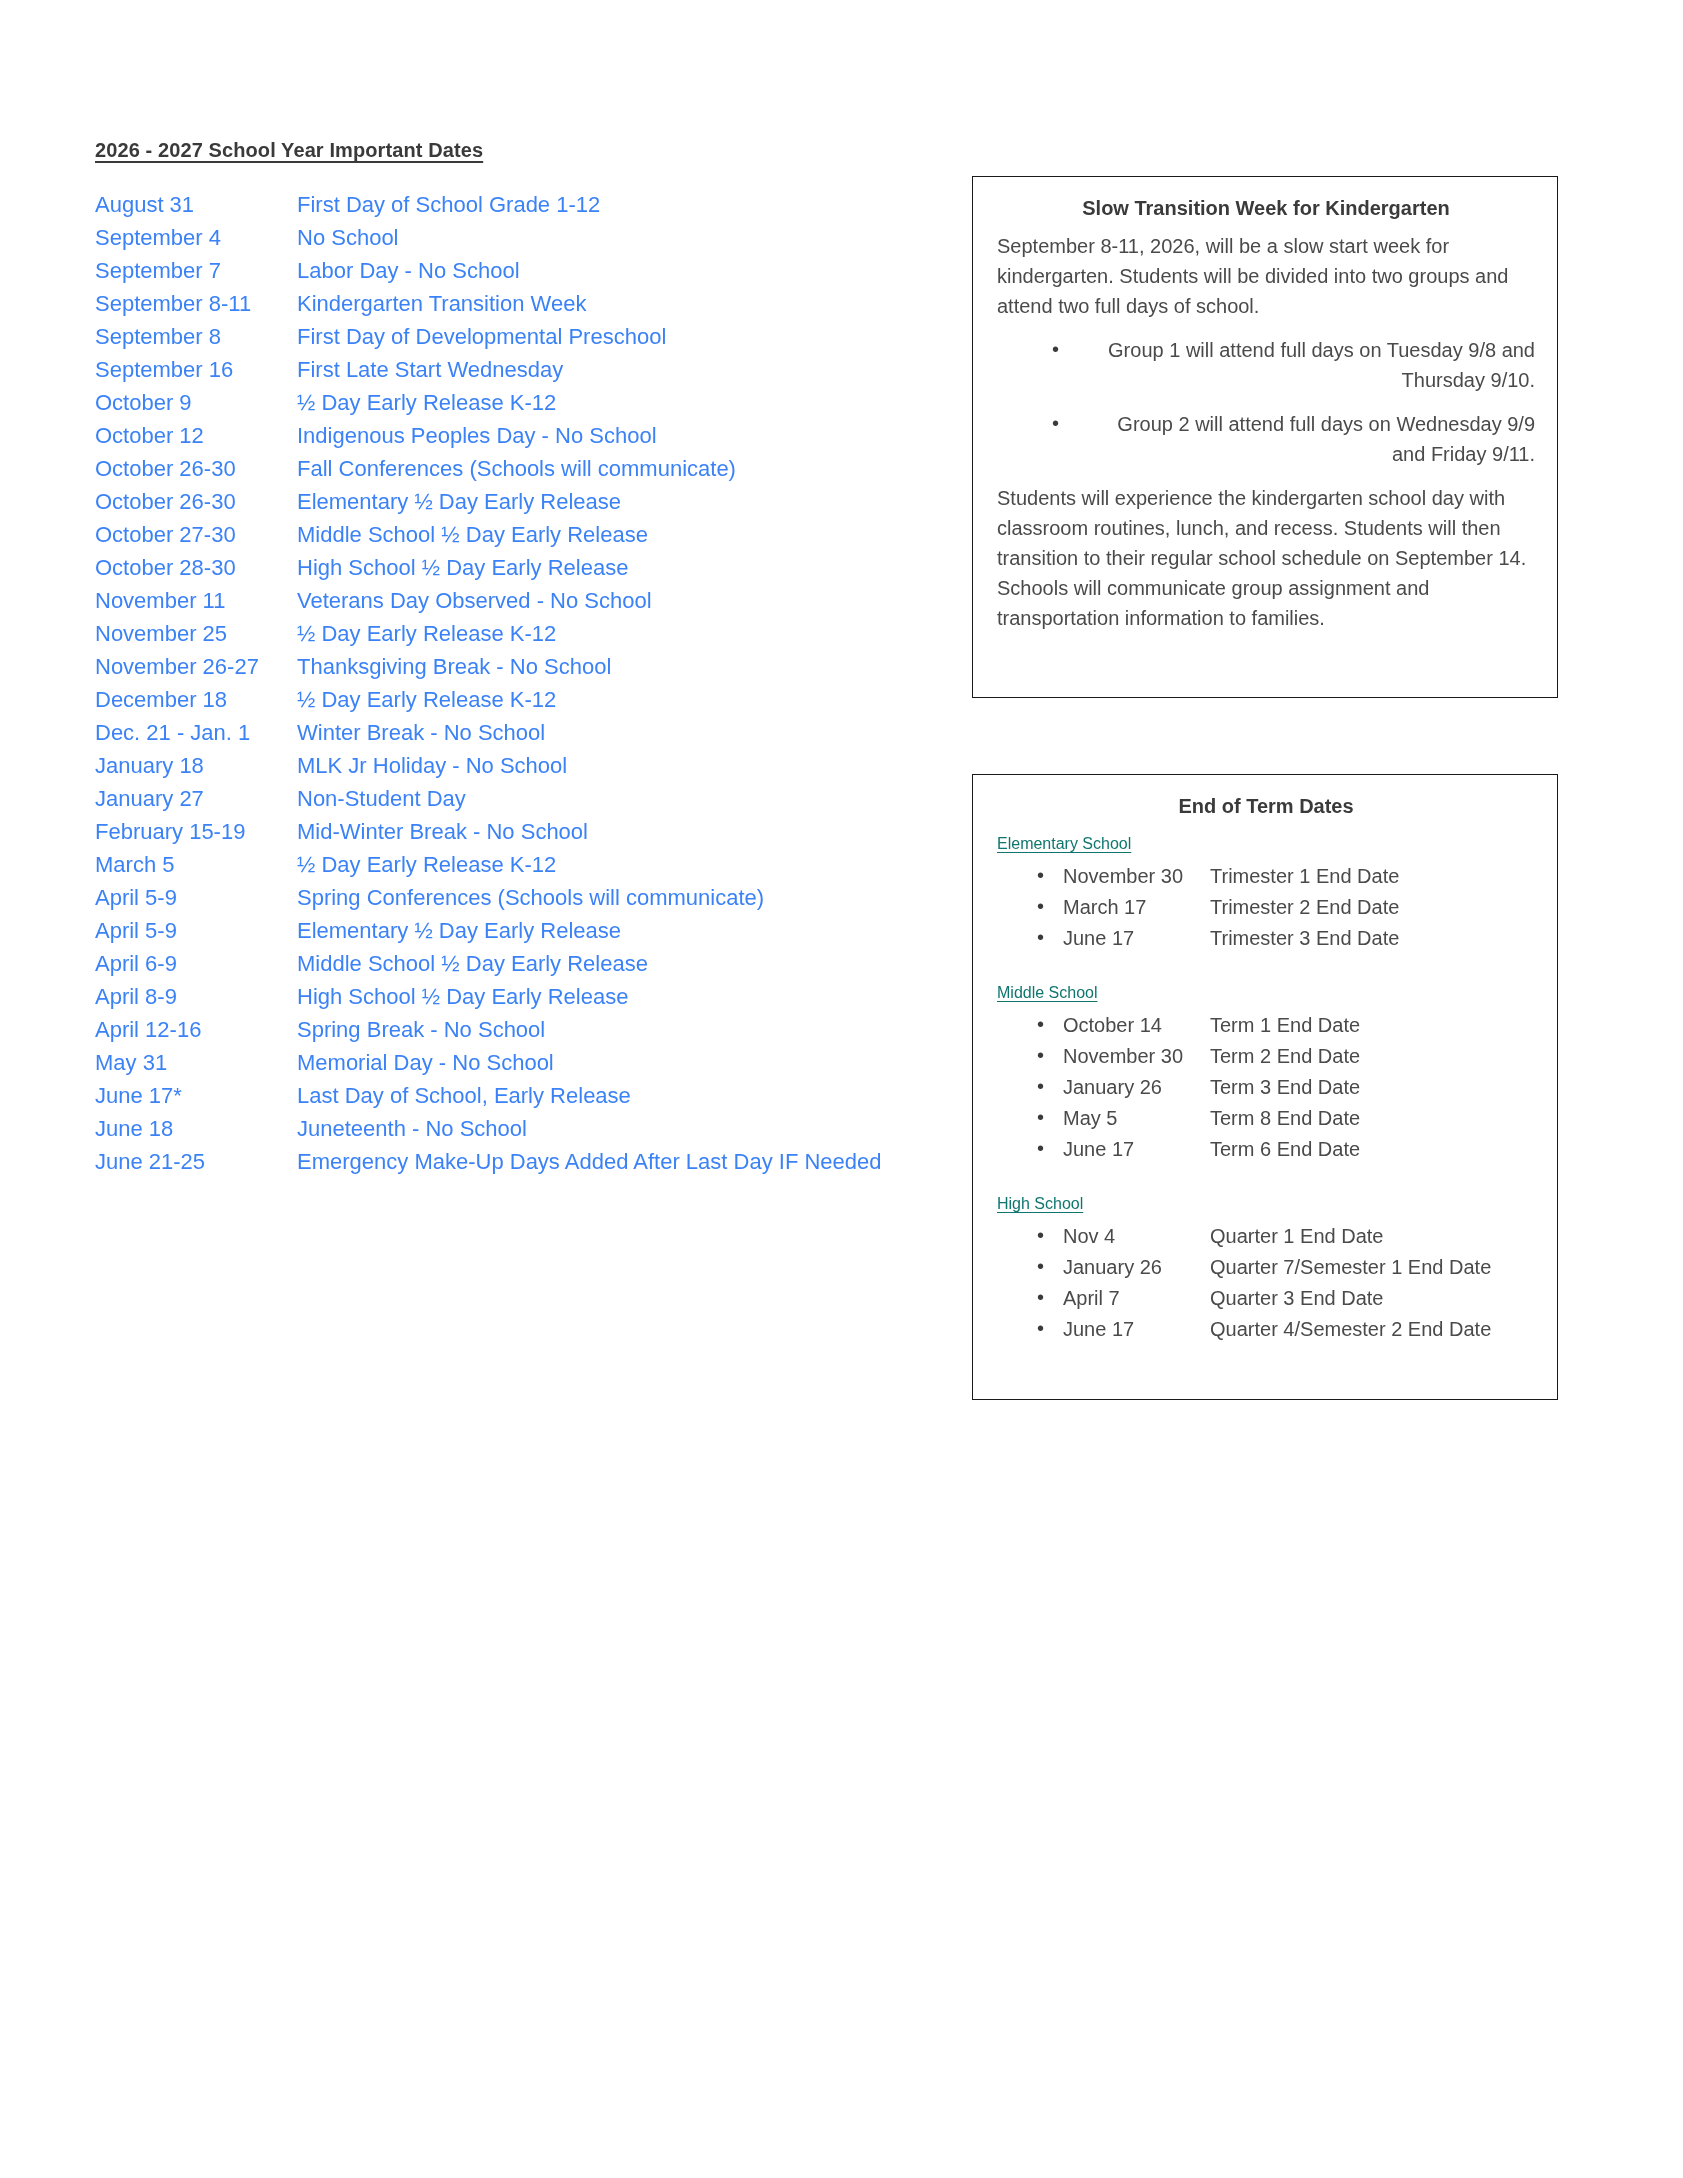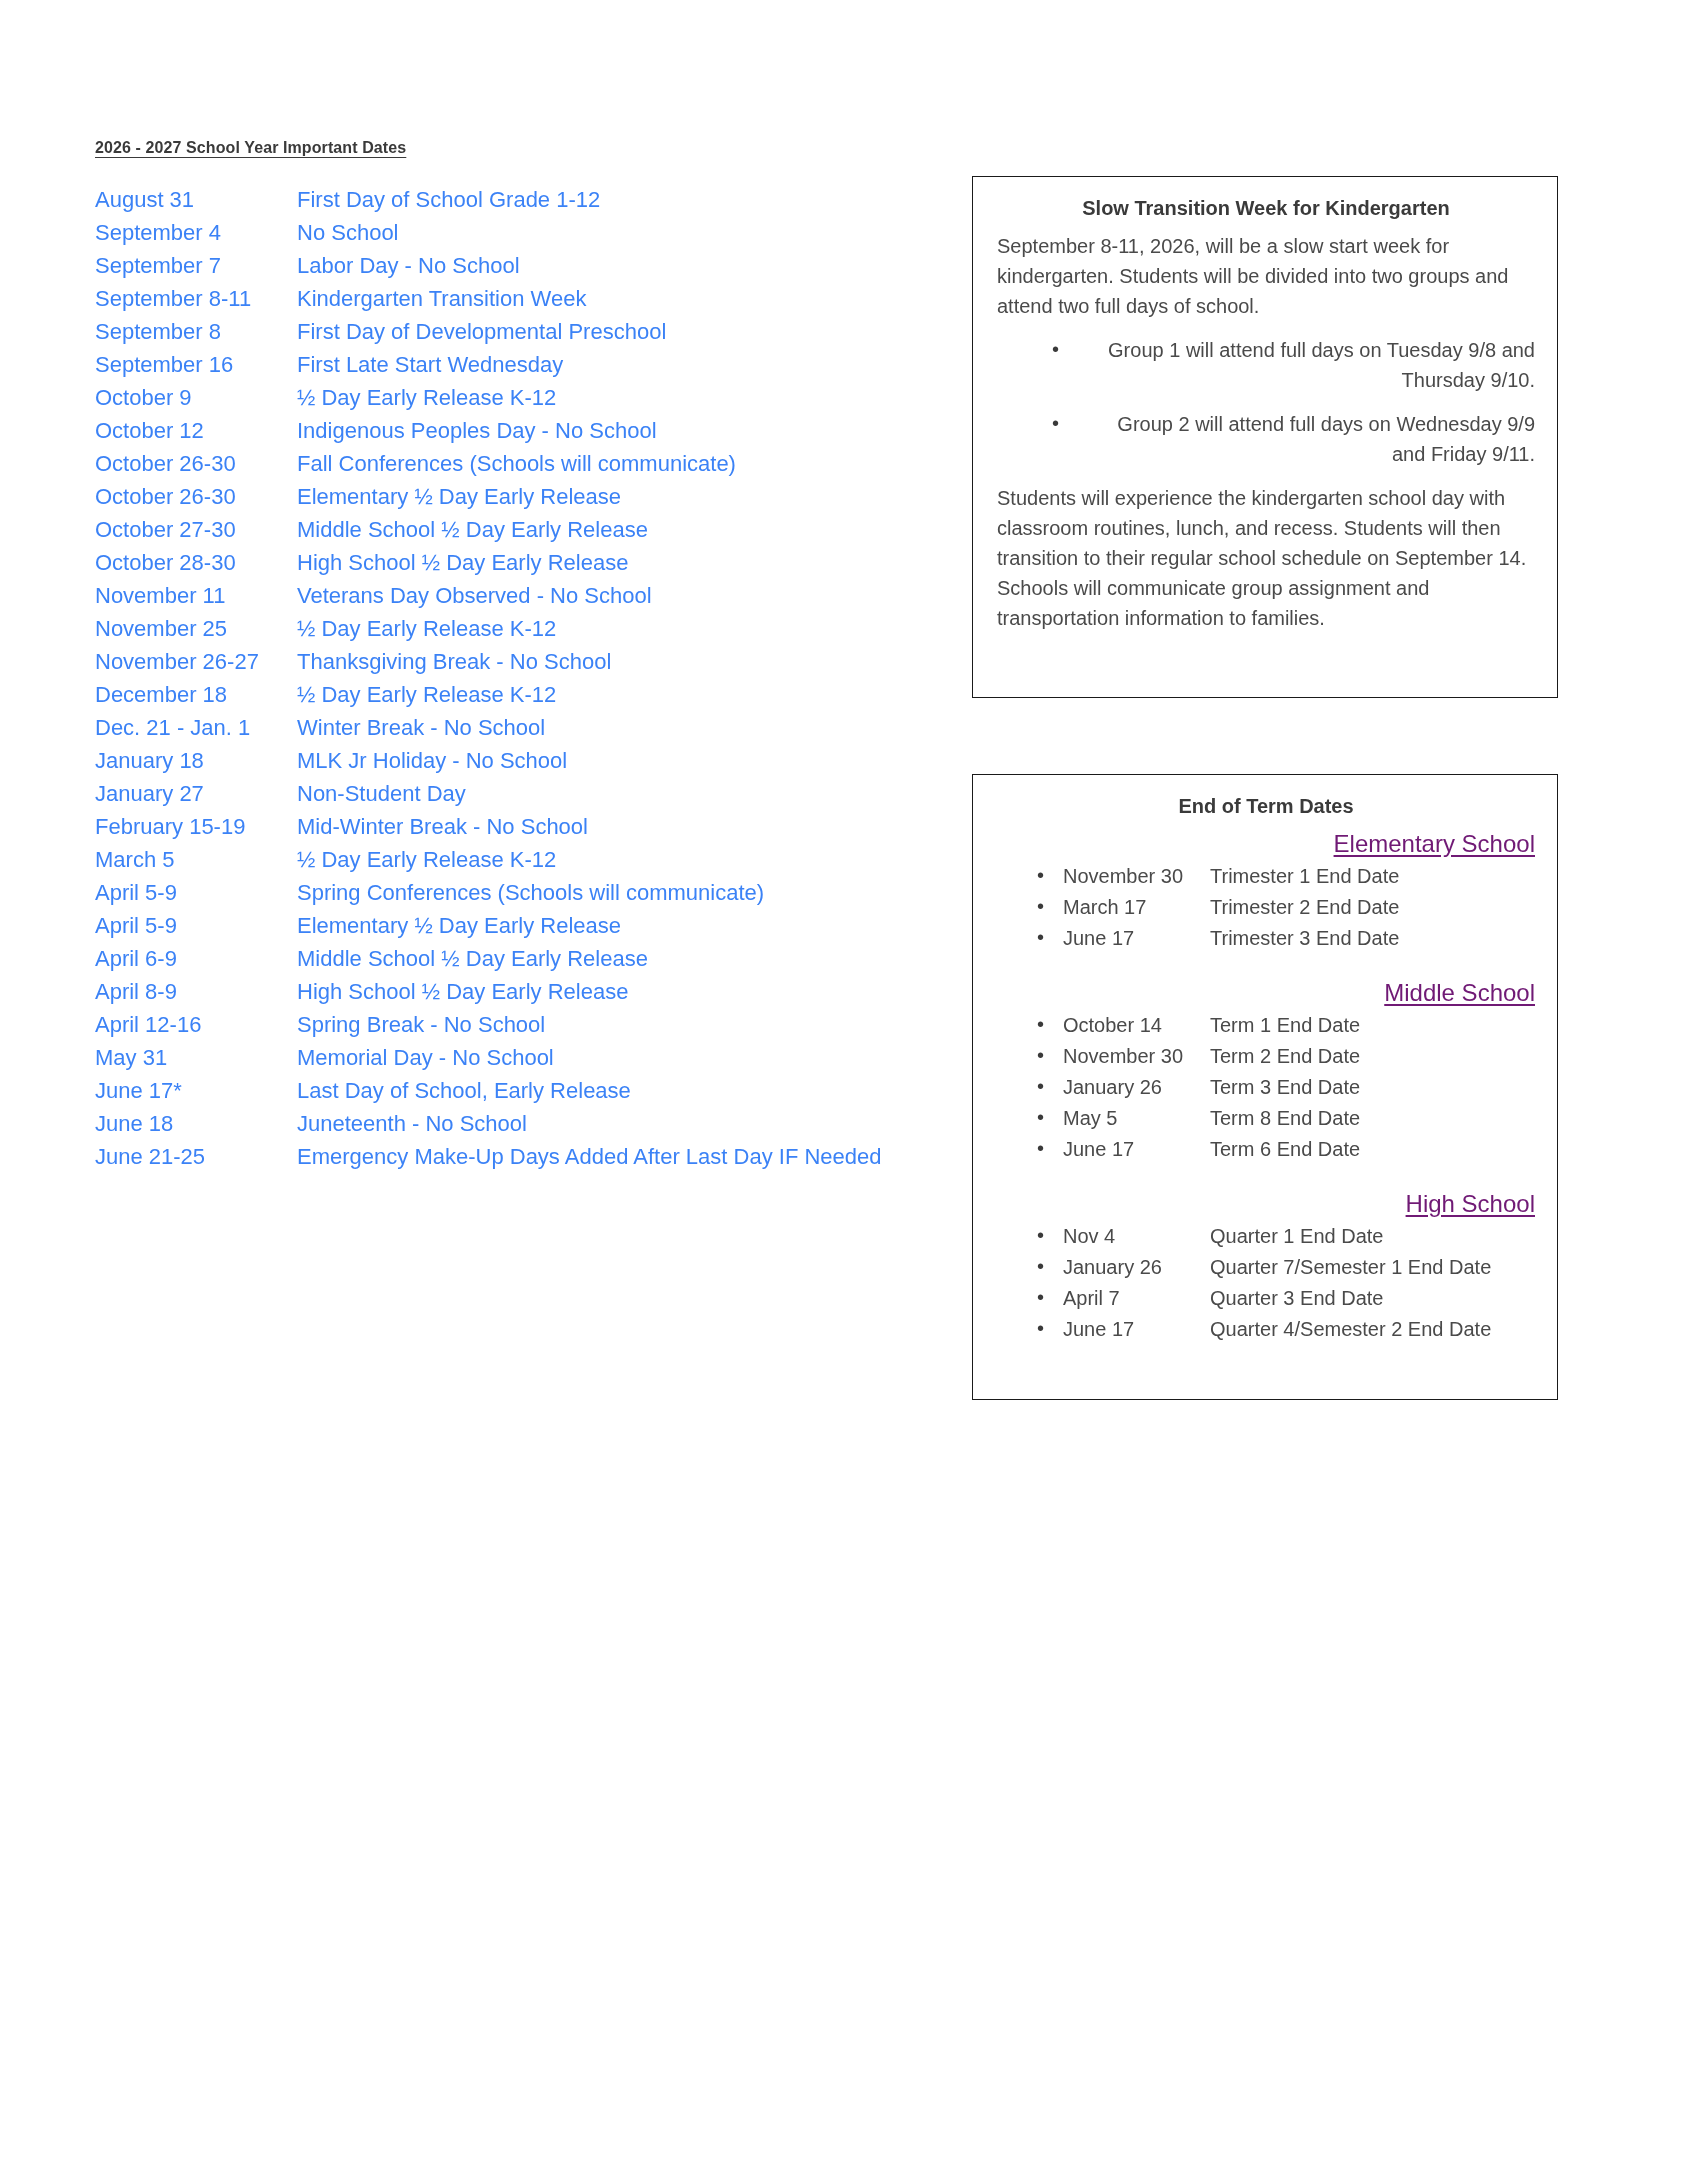--- a/index.html
+++ b/index.html
@@ -26,21 +26,21 @@
 
   
   .left-col {
     position: absolute;
     left: 95px;
     top: 139px;
     width: 851px;
   }
 
   .doc-title {
-    font-size: 16px;
+    font-size: 20px;
     font-weight: bold;
     color: #3a3a3a;
     text-decoration: underline;
     text-underline-offset: 4px;
     letter-spacing: 0.1px;
     margin-bottom: 26px;
   }
 
   .dates-table {
     border-collapse: collapse;
@@ -120,27 +120,26 @@
     top: -1px;
     font-size: 20px;
     color: #3a3a3a;
   }
 
   
   .school-group { margin-bottom: 24px; }
   .school-group:last-child { margin-bottom: 18px; }
 
   .school-name {
-    font-size: 24px;
-    color: #701a75;
+    font-size: 16px;
+    color: #0f766e;
     text-decoration: underline;
     text-underline-offset: 3px;
     line-height: 30px;
     margin-bottom: 2px;
-    text-align: right;
   }
 
   .term-list {
     list-style: none;
     margin: 0;
     padding: 0 0 0 40px;
   }
   .term-list li {
     position: relative;
     padding-left: 26px;

